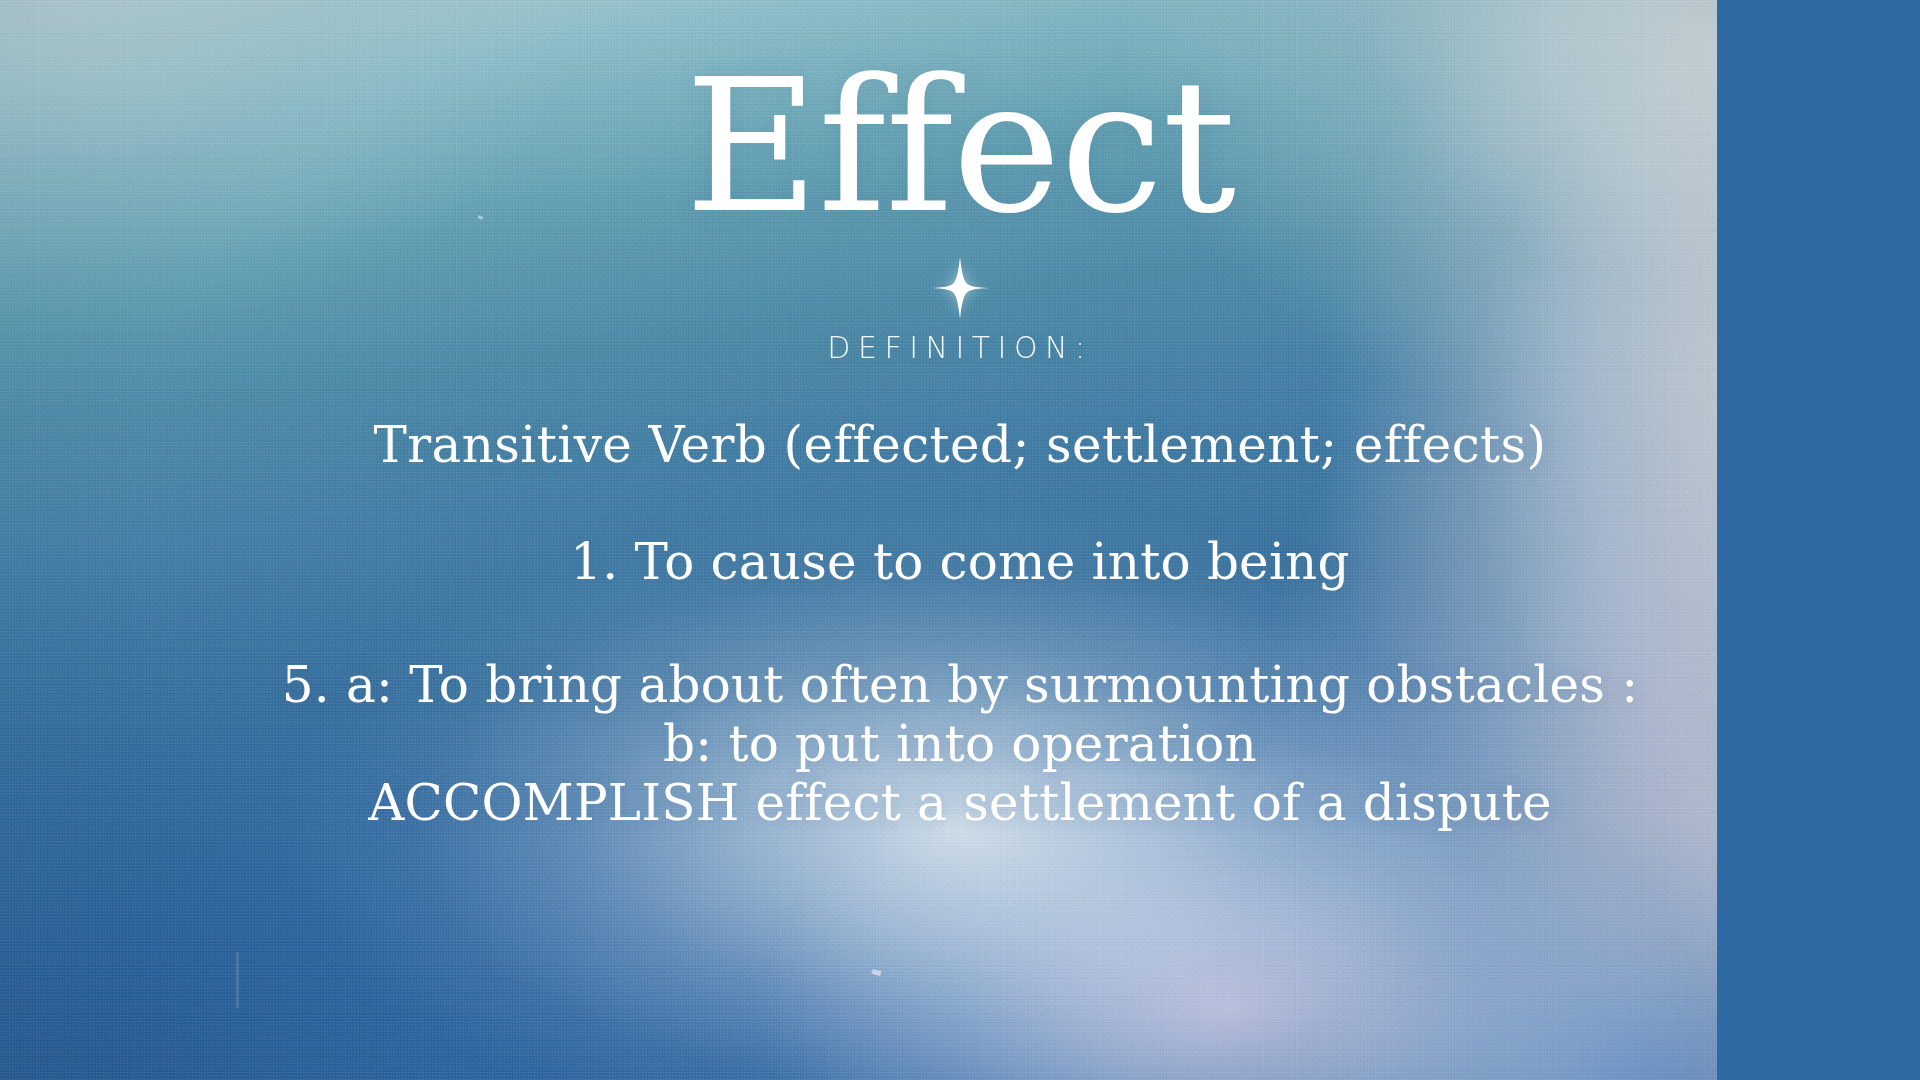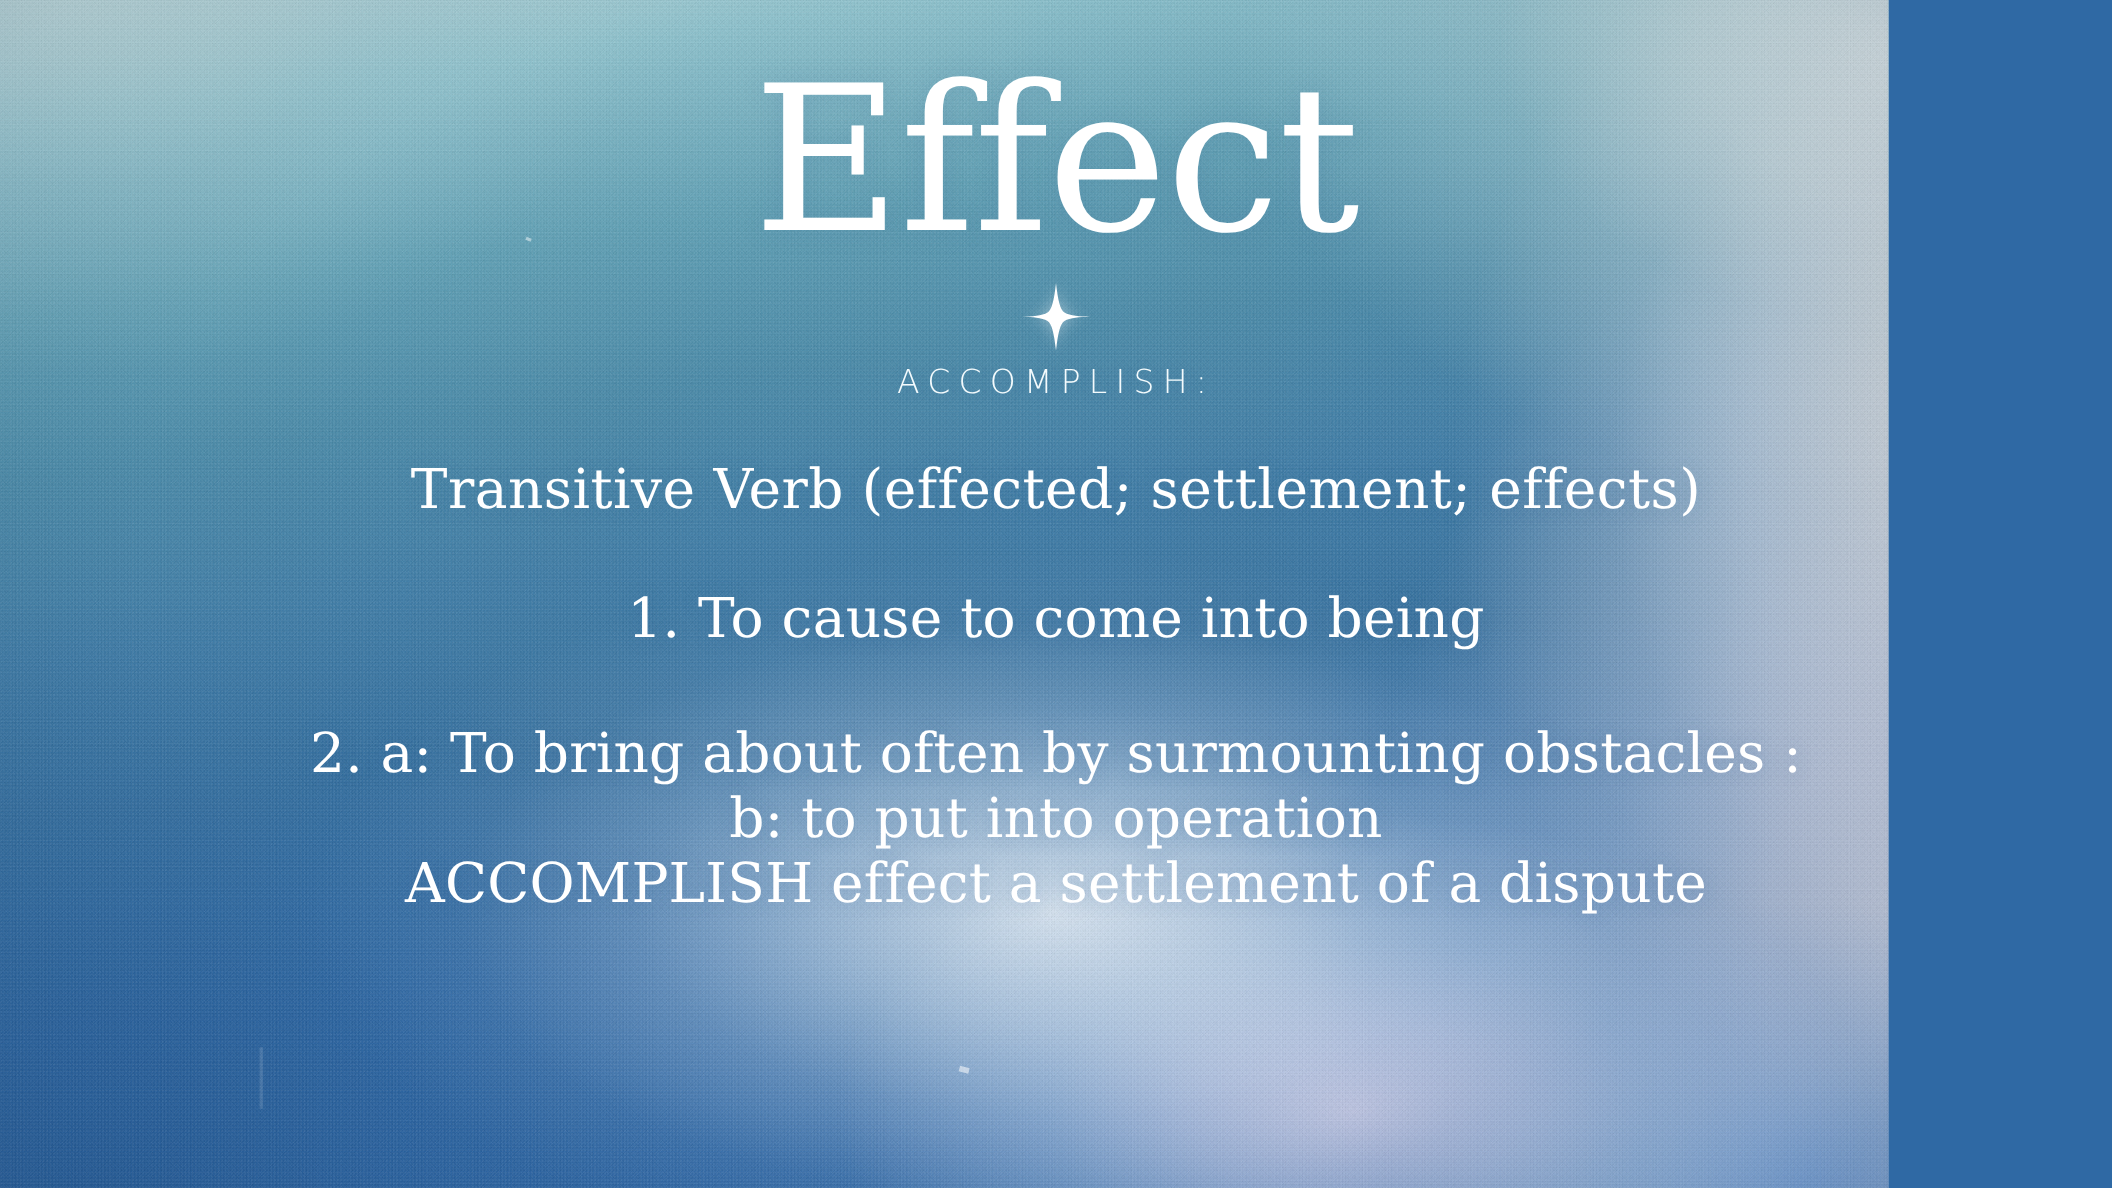--- a/index.html
+++ b/index.html
@@ -271,31 +271,31 @@
                  C70 49 84 49.4 98 50
                  C84 50.6 70 51 62 56
                  C56 60 53 72 50 98
                  C47 72 44 60 38 56
                  C30 51 16 50.6 2 50
                  C16 49.4 30 49 38 44
                  C44 40 47 28 50 2 Z" fill="#ffffff"></path>
       </svg>
     </div>
 
-    <div id="def-label">ACCOMPLISH:</div>
+    <div id="def-label">DEFINITION:</div>
 
     <div id="wordform">Transitive Verb (effected; settlement; effects)</div>
 
     <div id="senses">
 
       <div class="sense sense--1">
         <span class="sense-line">1. To cause to come into being</span>
       </div>
 
       <div class="sense sense--2">
-        <span class="sense-line">2. a: To bring about often by surmounting obstacles :</span>
+        <span class="sense-line">5. a: To bring about often by surmounting obstacles :</span>
         <span class="sense-line">b: to put into operation</span>
         <span class="sense-line">ACCOMPLISH effect a settlement of a dispute</span>
       </div>
 
     </div>
   </div>
 </div>
 
 </body></html>

